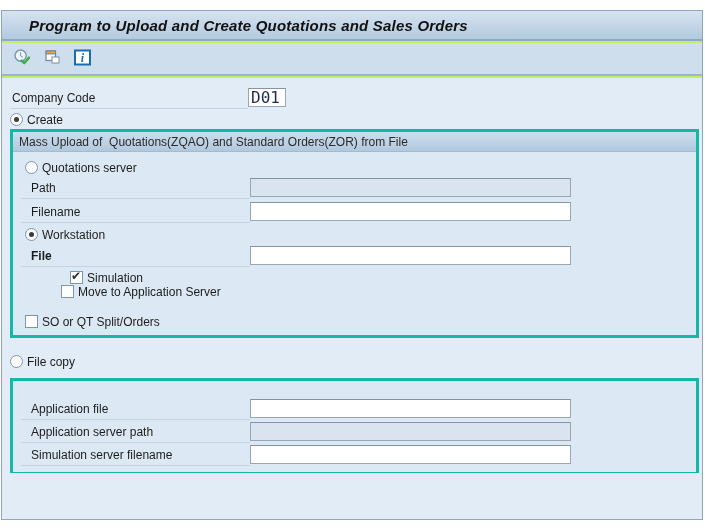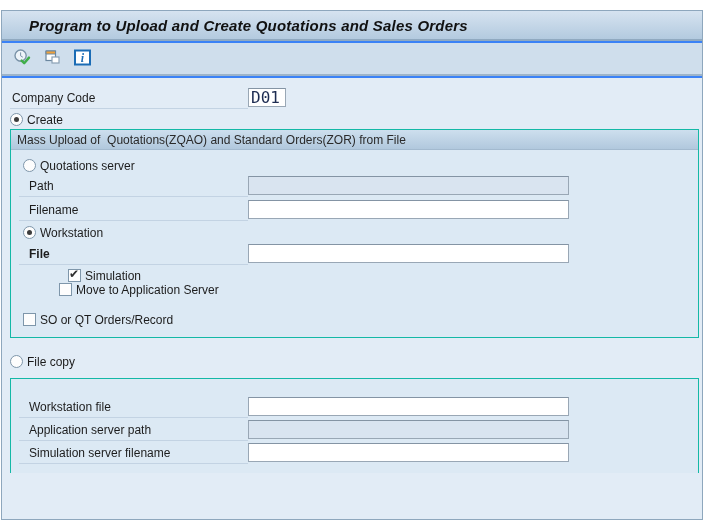--- a/index.html
+++ b/index.html
@@ -4,21 +4,21 @@
 <style>
   * { margin:0; padding:0; box-sizing:border-box; }
   body { background:#ffffff; }
   .screen {
     position:relative; width:705px; height:530px; background:#ffffff;
     font-family:"Liberation Sans", sans-serif; font-size:12px; color:#1c1c1c;
     overflow:hidden;
   }
   .window {
     position:absolute; left:1px; top:10px; width:702px; height:510px;
-    border:1px solid #8ea7bd; background:#3b82f6;
+    border:1px solid #8ea7bd; background:#bef264;
   }
   .titlebar {
     position:absolute; left:0; top:0; right:0; height:30px;
     background:linear-gradient(#d6e3f0,#b3cadf);
     border-bottom:2px solid #90a9c0;
     display:flex; align-items:center; padding-left:27px;
   }
   .titlebar .title-text {
     font-size:15px; font-weight:bold; font-style:italic; color:#111;
     letter-spacing:0.2px;
@@ -56,21 +56,21 @@
   .checkbox {
     width:13px; height:13px; background:#fdfdfd;
     border:1px solid #7e96aa; position:relative; flex:0 0 auto;
   }
   .checkbox.on::after {
     content:"✔"; position:absolute; left:0px; top:-3px;
     font-size:12px; color:#2e2e2e;
   }
   .choice .clabel { line-height:14px; white-space:pre;text-align:right; }
 
-  .groupbox { position:absolute; border:1px solid #14b8a6; background:#dce9f4; }
+  .groupbox { position:absolute; border:3px solid #14b8a6; background:#dce9f4; }
   .groupbox .ghead {
     position:absolute; left:0; top:0; right:0; height:20px;
     background:linear-gradient(#cddfee,#b1c8dd);
     border-bottom:1px solid #a3bacf;
     display:flex; align-items:center; padding-left:6px;
     color:#2a2a2a; white-space:pre;
   }
   .bottom-strip { position:absolute; left:0; right:0; bottom:0; height:46px; background:#e2ecf6; }
 </style>
 </head>
@@ -153,32 +153,32 @@
         <div class="choice" style="left:12px; top:138px;padding-left:45px;">
           <span class="checkbox on"></span>
           <span class="clabel">Simulation</span>
         </div>
         <div class="choice" style="left:12px; top:152px;margin-left:36px;">
           <span class="checkbox"></span>
           <span class="clabel">Move to Application Server</span>
         </div>
         <div class="choice" style="left:12px; top:182px;">
           <span class="checkbox"></span>
-          <span class="clabel">SO or QT Orders/Record</span>
+          <span class="clabel">SO or QT Split/Orders</span>
         </div>
       </div>
 
       <div class="choice" style="left:8px; top:276px;">
         <span class="radio"></span>
         <span class="clabel">File copy</span>
       </div>
 
       <div class="groupbox" style="left:8px; top:300px; width:689px; height:97px;">
 
-        <span class="lbl" style="left:18px; top:20px;">Workstation file</span>
+        <span class="lbl" style="left:18px; top:20px;">Application file</span>
         <input class="field" style="left: 237px; top: 18px; width: 321px;" value="">
         <div class="rowline" style="left:8px; top:38px; width:229px;"></div>
 
         <span class="lbl" style="left:18px; top:43px;">Application server path</span>
         <input class="field disabled" style="left: 237px; top: 41px; width: 321px;" readonly="" value="">
         <div class="rowline" style="left:8px; top:61px; width:229px;"></div>
 
         <span class="lbl" style="left:18px; top:66px;">Simulation server filename</span>
         <input class="field" style="left: 237px; top: 64px; width: 321px;" value="">
         <div class="rowline" style="left:8px; top:84px; width:229px;"></div>

